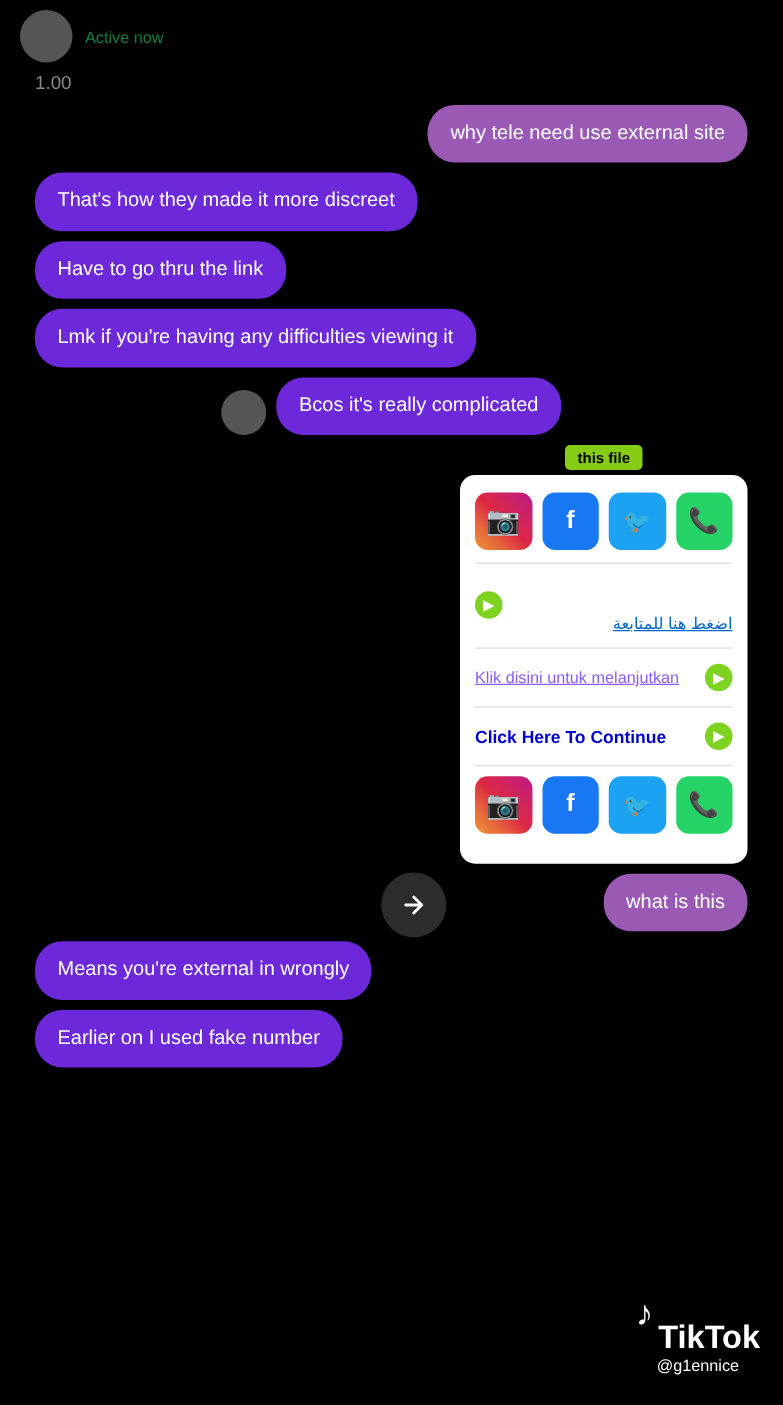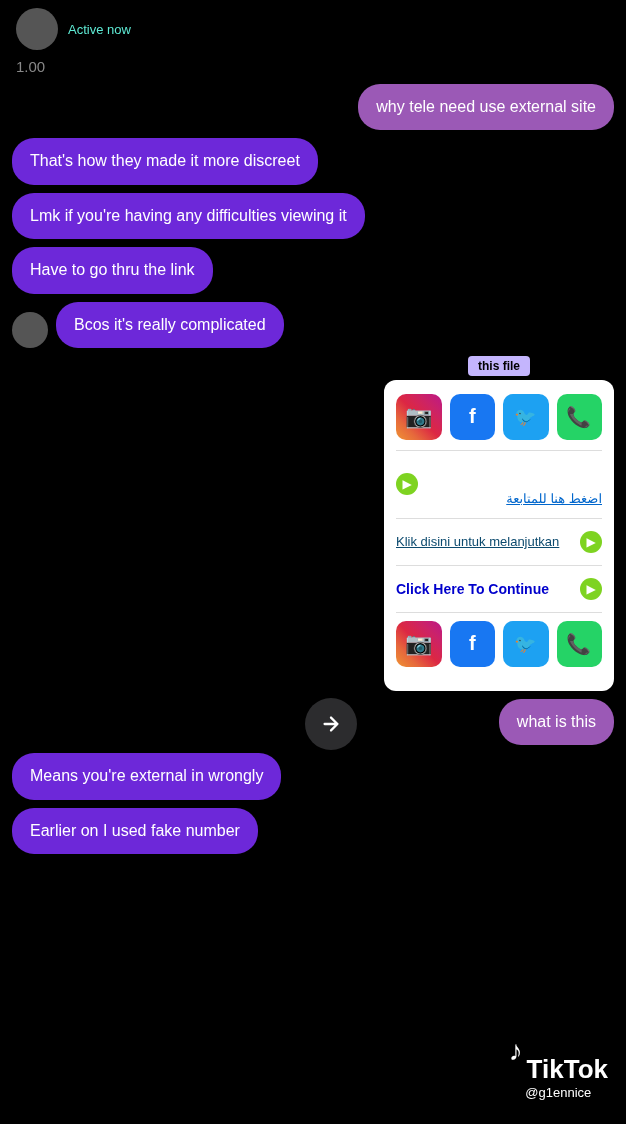--- a/index.html
+++ b/index.html
@@ -27,35 +27,35 @@
       border-radius: 50%;
       background: #555;
       flex-shrink: 0;
     }
     .header-info {
       display: flex;
       flex-direction: column;
     }
     .active-status {
       font-size: 13px;
-      color: #5eead4;
+      color: #15803d;
     }
     .timestamp-row {
-      padding: 4px 16px 8px;
+      padding: 4px 28px 8px;
     }
     .timestamp {
       font-size: 15px;
       color: #888;
     }
 
     
     .chat {
       display: flex;
       flex-direction: column;
-      padding: 0 12px;
+      padding: 0 28px;
       gap: 8px;
     }
 
     
     .bubble-out {
       align-self: flex-end;
       background: #9b59b6;
       color: #fff;
       border-radius: 22px;
       padding: 12px 18px;
@@ -74,40 +74,41 @@
       max-width: 80%;
       font-size: 16px;
       line-height: 1.4;
     }
 
     
     .bubble-row {
       display: flex;
       align-items: flex-end;
       gap: 8px;
+      justify-content: center;
     }
     .small-avatar {
       width: 36px;
       height: 36px;
       border-radius: 50%;
       background: #555;
       flex-shrink: 0;
     }
 
     
     .image-card-wrapper {
       align-self: flex-end;
       display: flex;
       flex-direction: column;
       align-items: flex-end;
       margin-right: 0;
       position: relative;
     }
     .file-label {
-      background: #c4b5fd;
+      background: #84cc16;
       color: #000;
       font-size: 12px;
       font-weight: 600;
       padding: 3px 10px;
       border-radius: 4px;
       margin-bottom: 4px;
       align-self: center;
     }
     .image-card {
       background: #fff;
@@ -151,21 +152,21 @@
     .link-text-ar {
       font-size: 13px;
       color: #0066cc;
       text-decoration: underline;
       direction: rtl;
       text-align: right;
       margin-top: 28px;
     }
     .link-text-id {
       font-size: 13px;
-      color: #0c4a6e;
+      color: #8b5cf6;
       text-decoration: underline;
     }
     .link-text-en {
       font-size: 14px;
       color: #0000cc;
       font-weight: bold;
     }
     .arrow-btn {
       width: 22px;
       height: 22px;
@@ -226,22 +227,22 @@
 
 <div class="timestamp-row">
   <span class="timestamp">1.00</span>
 </div>
 
 <div class="chat">
 
   <div class="bubble-out">why tele need use external site</div>
 
   <div class="bubble-in">That's how they made it more discreet</div>
+  <div class="bubble-in">Have to go thru the link</div>
   <div class="bubble-in">Lmk if you're having any difficulties viewing it</div>
-  <div class="bubble-in">Have to go thru the link</div>
 
   <div class="bubble-row">
     <div class="small-avatar"></div>
     <div class="bubble-in">Bcos it's really complicated</div>
   </div>
 
   <div class="image-card-wrapper">
     <span class="file-label">this file</span>
     <div class="image-card">
 

